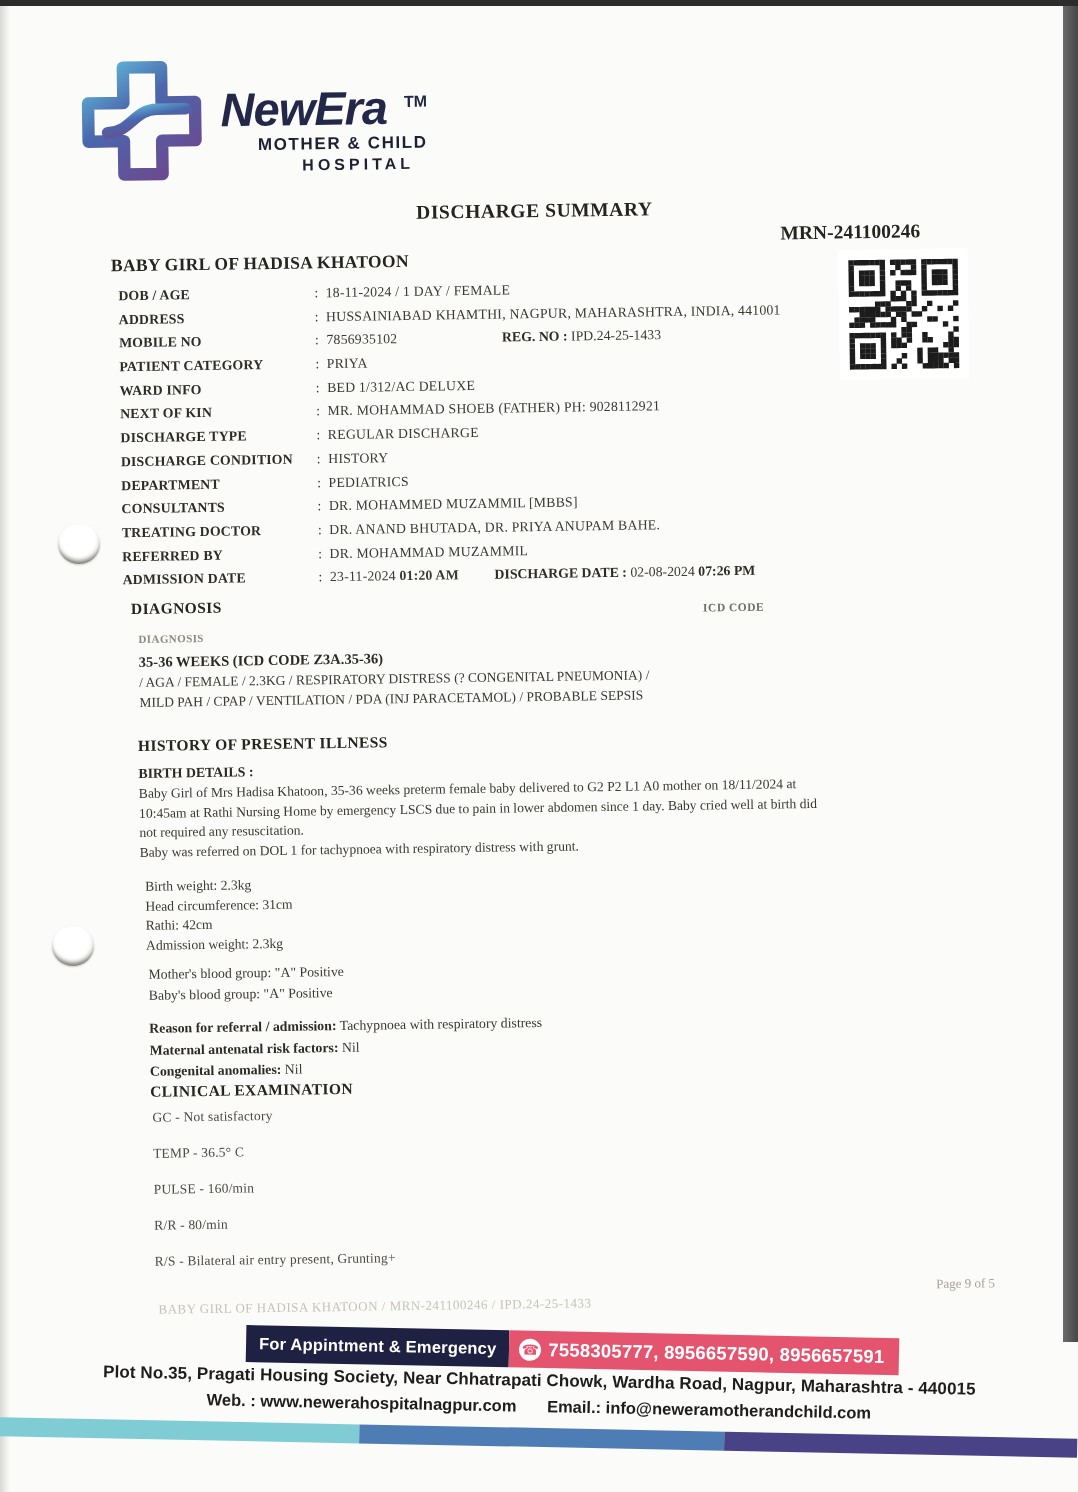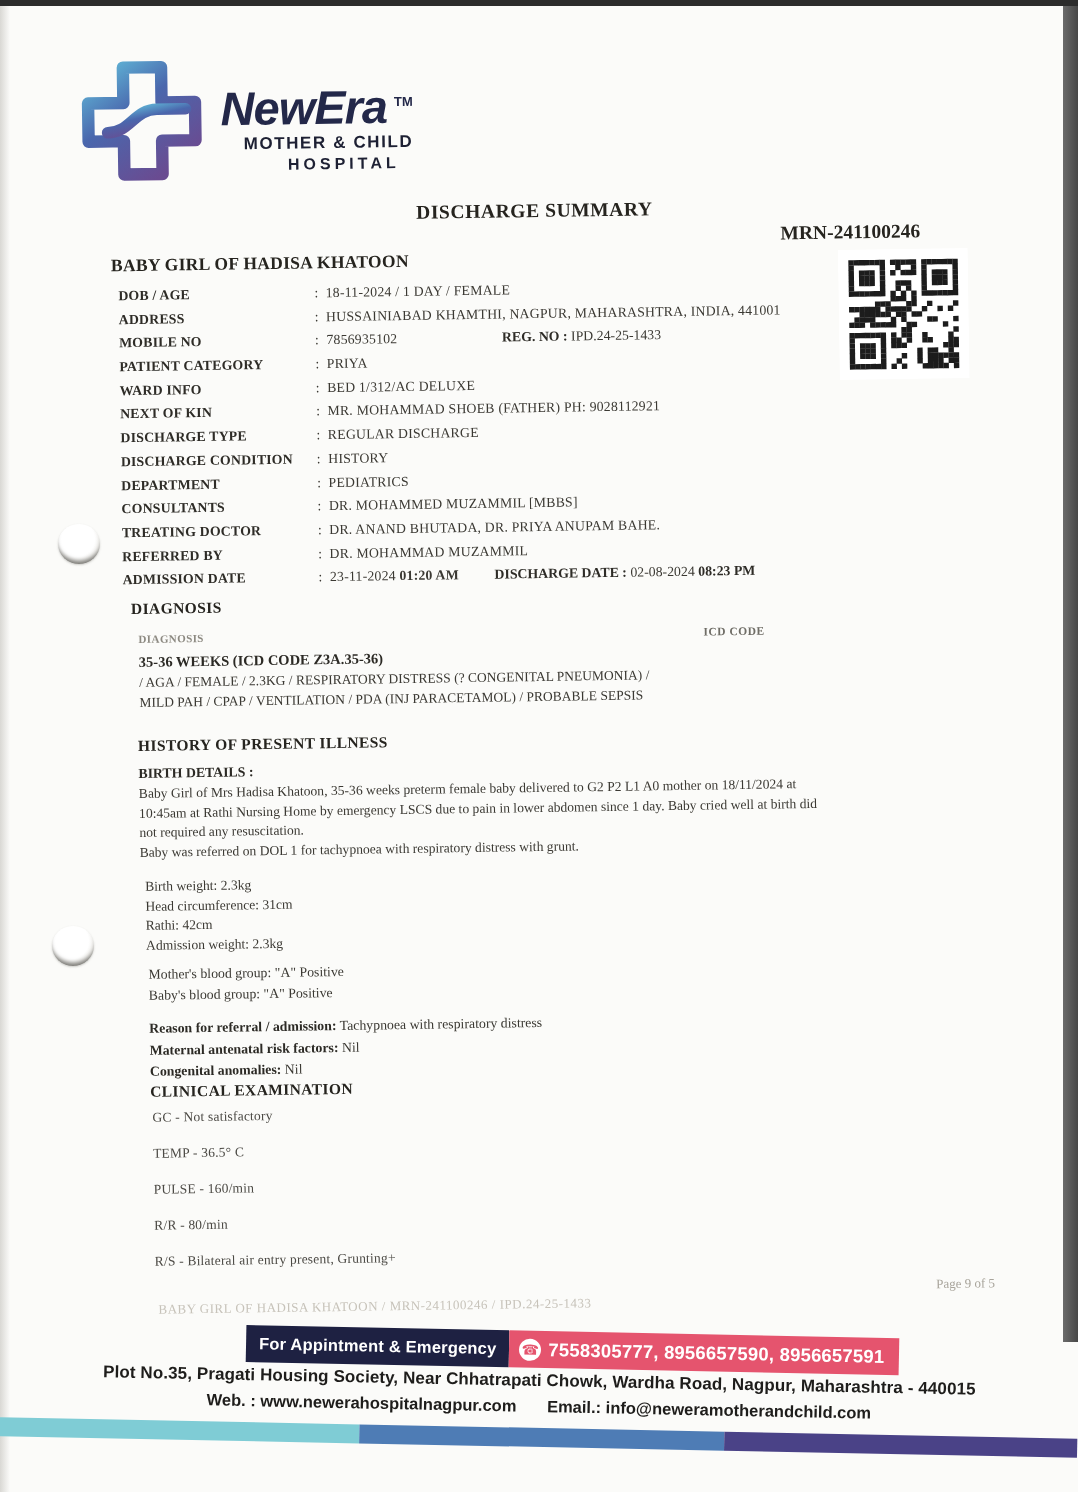--- a/index.html
+++ b/index.html
@@ -22,21 +22,21 @@
   .hole-1{left:58px;top:524px;}
   .hole-2{left:52px;top:926px;}
 
   
   .doc{position:absolute;inset:0;transform:rotate(-0.85deg);transform-origin:540px 740px;z-index:5;}
 
   .logo{position:absolute;left:88px;top:52px;display:flex;gap:16px;align-items:flex-start;}
   .logo-text{display:flex;flex-direction:column;align-items:flex-end;margin-top:26px;}
   .brand-line{font-family:"Liberation Sans",sans-serif;font-style:italic;font-weight:bold;
     font-size:47px;line-height:44px;color:var(--logo-navy);letter-spacing:-1px;}
-  .tm{font-size:13px;font-style:normal;vertical-align:super;letter-spacing:0;margin-left:7px;}
+  .tm{font-size:16px;font-style:normal;vertical-align:super;letter-spacing:0;margin-left:17px;}
   .sub1{font-family:"Liberation Sans",sans-serif;font-weight:bold;font-size:17px;color:#1d2033;
     letter-spacing:1.6px;margin-top:3px;}
   .sub2{font-family:"Liberation Sans",sans-serif;font-weight:bold;font-size:16px;color:#1d2033;
     letter-spacing:4px;margin-top:2px;padding-right:14px;}
 
   .title{position:absolute;left:424px;top:200px;font-weight:bold;font-size:19.5px;letter-spacing:.6px;color:#26241f;}
   .mrn{position:absolute;left:788px;top:226px;font-weight:bold;font-size:19.5px;color:#26241f;}
   .patient-name{position:absolute;left:118px;top:249px;font-weight:bold;font-size:17.5px;letter-spacing:.3px;color:#26241f;}
   .qr{position:absolute;left:845px;top:254px;}
 
@@ -45,21 +45,21 @@
   .row .lbl{width:196px;font-weight:bold;color:#2e2c27;letter-spacing:.2px;flex:none;}
   .row .val{color:#3b3933;letter-spacing:.2px;}
   .row .val::before{content:":\00a0\00a0";}
   .row .extra{position:absolute;top:0;color:#3b3933;}
   .row .extra b{color:#2e2c27;}
   .extra-reg{left:383px;}
   .extra-dd{left:372px;}
 
   .sec-h{font-weight:bold;color:#26241f;}
   .diag-h{position:absolute;left:133px;top:594px;font-size:15.5px;letter-spacing:.4px;}
-  .icd{position:absolute;left:705px;top:628px;font-size:11.5px;color:#6f6d66;font-weight:bold;letter-spacing:.5px;}
+  .icd{position:absolute;left:705px;top:604px;font-size:11.5px;color:#6f6d66;font-weight:bold;letter-spacing:.5px;}
   .diag-sub{position:absolute;left:140px;top:627px;font-size:11px;color:#8d8a82;font-weight:bold;letter-spacing:.4px;}
   .diag-l1{position:absolute;left:140px;top:648px;font-weight:bold;font-size:14.5px;color:#2c2a25;}
   .diag-l2{position:absolute;left:140px;top:669px;font-size:13.5px;color:#3b3933;}
   .diag-l3{position:absolute;left:140px;top:689px;font-size:13.5px;color:#3b3933;}
 
   .hist-h{position:absolute;left:138px;top:731px;font-size:15.5px;letter-spacing:.4px;}
   .birth-lbl{position:absolute;left:138px;top:760px;font-weight:bold;font-size:13.8px;color:#2c2a25;}
   .hist-para{position:absolute;left:138px;top:778px;width:860px;font-size:13.6px;line-height:19.6px;color:#3b3933;}
 
   .meas{position:absolute;left:143px;top:871px;font-size:13.6px;line-height:19.5px;color:#3b3933;}
@@ -399,21 +399,21 @@
         <span class="lbl">TREATING DOCTOR</span>
         <span class="val">DR. ANAND BHUTADA, DR. PRIYA ANUPAM BAHE.</span>
       </div>
     <div class="row">
         <span class="lbl">REFERRED BY</span>
         <span class="val">DR. MOHAMMAD MUZAMMIL</span>
       </div>
     <div class="row">
         <span class="lbl">ADMISSION DATE</span>
         <span class="val"><span>23-11-2024</span> <b>01:20 AM</b></span>
-      <span class="extra extra-dd"><b>DISCHARGE DATE :</b> <span>02-08-2024</span> <b>08:23 PM</b></span>
+      <span class="extra extra-dd"><b>DISCHARGE DATE :</b> <span>02-08-2024</span> <b>07:26 PM</b></span>
       </div>
   </div>
 
   <div class="sec-h diag-h">DIAGNOSIS</div>
   <div class="icd">ICD CODE</div>
   <div class="diag-sub">DIAGNOSIS</div>
   <div class="diag-l1">35-36 WEEKS (ICD CODE Z3A.35-36)</div>
   <div class="diag-l2">/ AGA / FEMALE / 2.3KG / RESPIRATORY DISTRESS (? CONGENITAL PNEUMONIA) /</div>
   <div class="diag-l3">MILD PAH / CPAP / VENTILATION / PDA (INJ PARACETAMOL) / PROBABLE SEPSIS</div>
 

